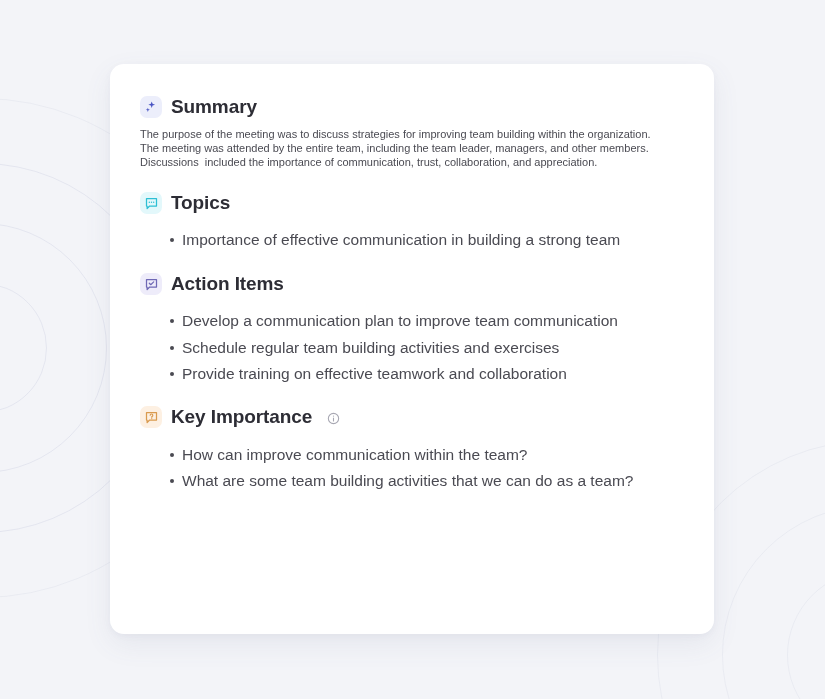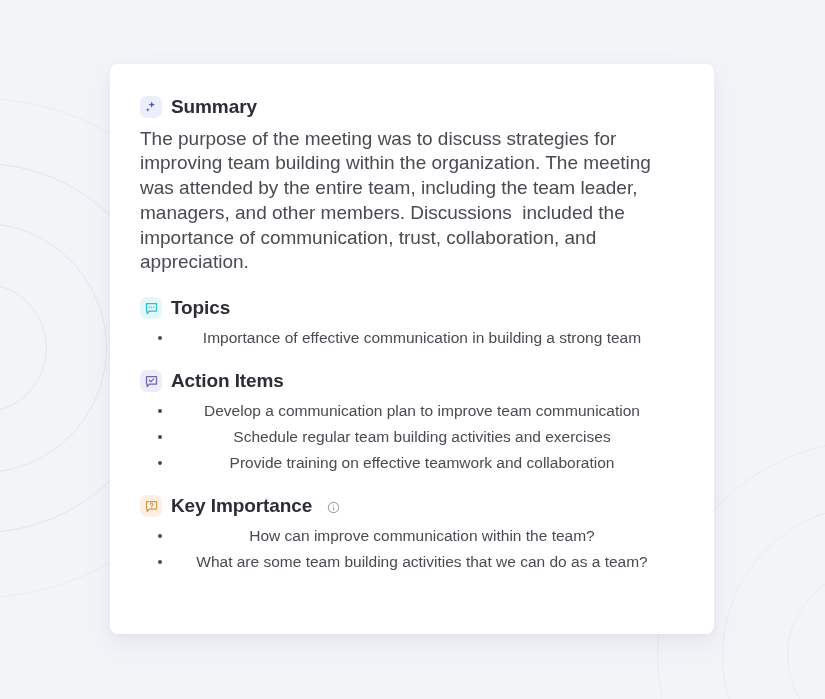--- a/index.html
+++ b/index.html
@@ -43,21 +43,21 @@
   .ring-r3 { width: 430px;  height: 430px;  left: 657px;  top: 440px; }
 
   
   .card {
     position: absolute;
     left: 110px;
     top: 64px;
     width: 604px;
     height: 570px;
     background: #ffffff;
-    border-radius: 8px;
+    border-radius: 14px;
     box-shadow: 0 10px 28px rgba(90, 98, 130, 0.09),
                 0 2px 6px rgba(90, 98, 130, 0.05);
     padding: 32px 30px 0 30px;
   }
 
   .section { margin-bottom: 0; }
   .section + .section { margin-top: 22px; }
 
   
   .sec-head {
@@ -94,32 +94,31 @@
   .info-icon {
     margin-left: 6px;
     display: inline-flex;
     align-items: center;
     position: relative;
     top: 1px;
   }
 
   
   .summary-text {
-    font-size: 19px;
+    font-size: 11px;
     line-height: 1.30;
     color: #4a4a52;
     white-space: pre-wrap;
     max-width: 525px;
   }
 
   ul.bullets {
     list-style: none;
-    margin: 4px;
+    margin: 16px;
     padding: 0;
-    text-align: center;
   }
   ul.bullets li {
     position: relative;
     padding-left: 26px;
     font-size: 15.5px;
     line-height: 1.30;
     color: #4a4a52;
     margin-bottom: 6px;
     max-width: 530px;
   }

